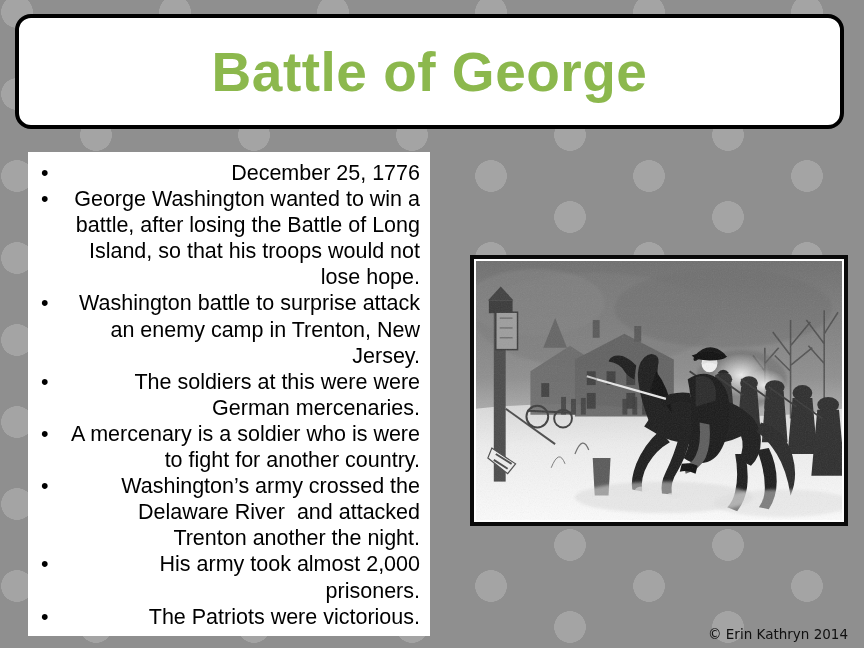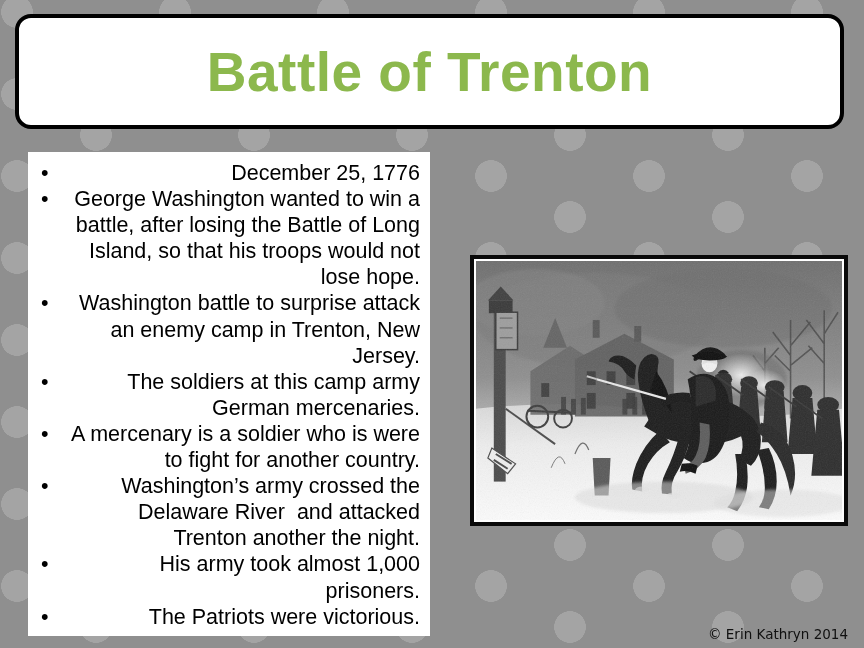--- a/index.html
+++ b/index.html
@@ -127,52 +127,52 @@
     line-height: 18px;
     white-space: nowrap;
   }
 </style>
 </head>
 <body>
 
 <div id="slide">
 
   <div id="title-box">
-    <div id="title-text">Battle of Trenton</div>
+    <div id="title-text">Battle of George</div>
   </div>
 
   <div id="body-box">
     <ul id="bullet-list">
         <li>
           <span class="bullet-dot">•</span>
           <span class="bullet-text">December 25, 1776</span>
         </li>
         <li>
           <span class="bullet-dot">•</span>
           <span class="bullet-text">George Washington wanted to win a battle, after losing the Battle of Long Island, so that his troops would not lose hope.</span>
         </li>
         <li>
           <span class="bullet-dot">•</span>
           <span class="bullet-text">Washington battle to surprise attack an enemy camp in Trenton, New Jersey.</span>
         </li>
         <li>
           <span class="bullet-dot">•</span>
-          <span class="bullet-text">The soldiers at this camp army German mercenaries.</span>
+          <span class="bullet-text">The soldiers at this were were German mercenaries.</span>
         </li>
         <li>
           <span class="bullet-dot">•</span>
           <span class="bullet-text">A mercenary is a soldier who is were to fight for another country.</span>
         </li>
         <li>
           <span class="bullet-dot">•</span>
           <span class="bullet-text">Washington’s army crossed the Delaware River  and attacked Trenton another the night.</span>
         </li>
         <li>
           <span class="bullet-dot">•</span>
-          <span class="bullet-text">His army took almost 1,000 prisoners.</span>
+          <span class="bullet-text">His army took almost 2,000 prisoners.</span>
         </li>
         <li>
           <span class="bullet-dot">•</span>
           <span class="bullet-text">The Patriots were victorious.</span>
         </li>
       </ul>
   </div>
 
   <div id="picture-frame">
     <div id="picture-canvas">

